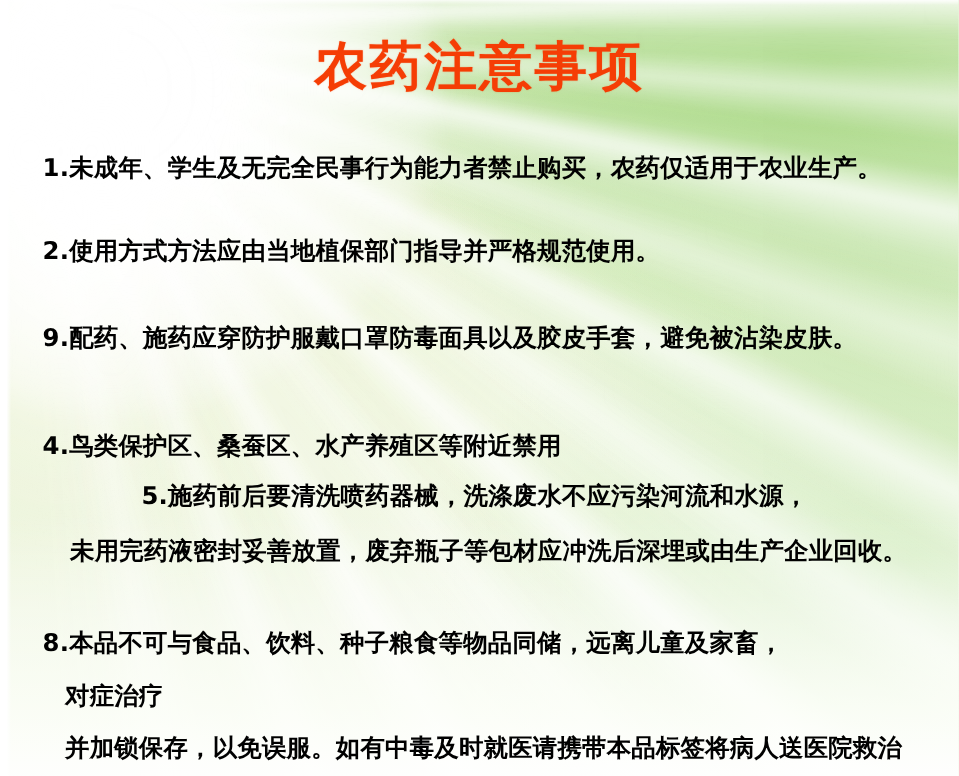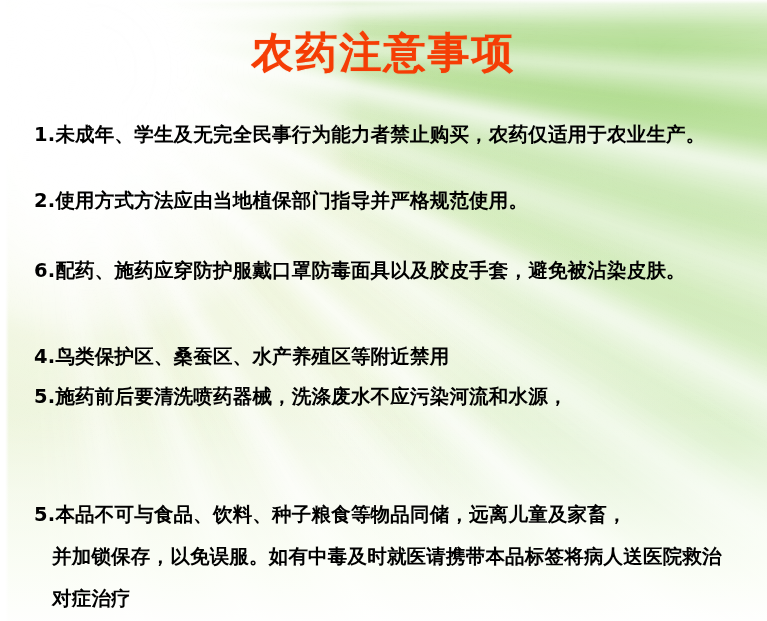--- a/index.html
+++ b/index.html
@@ -261,32 +261,33 @@
 
       <div class="item item-1">
         <span class="line">1.未成年、学生及无完全民事行为能力者禁止购买，农药仅适用于农业生产。</span>
       </div>
 
       <div class="item item-2">
         <span class="line">2.使用方式方法应由当地植保部门指导并严格规范使用。</span>
       </div>
 
       <div class="item item-3">
-        <span class="line">6.配药、施药应穿防护服戴口罩防毒面具以及胶皮手套，避免被沾染皮肤。</span>
+        <span class="line">9.配药、施药应穿防护服戴口罩防毒面具以及胶皮手套，避免被沾染皮肤。</span>
       </div>
 
       <div class="item item-4">
         <span class="line">4.鸟类保护区、桑蚕区、水产养殖区等附近禁用</span>
       </div>
 
       <div class="item item-5">
         <span class="line">5.施药前后要清洗喷药器械，洗涤废水不应污染河流和水源，</span>
+        <span class="line cont-1">未用完药液密封妥善放置，废弃瓶子等包材应冲洗后深埋或由生产企业回收。</span>
       </div>
 
       <div class="item item-6">
-        <span class="line">5.本品不可与食品、饮料、种子粮食等物品同储，远离儿童及家畜，</span>
+        <span class="line">8.本品不可与食品、饮料、种子粮食等物品同储，远离儿童及家畜，</span>
+        <span class="line cont-3">对症治疗</span>
         <span class="line cont-2">并加锁保存，以免误服。如有中毒及时就医请携带本品标签将病人送医院救治</span>
-        <span class="line cont-3">对症治疗</span>
       </div>
 
     </div>
   </div>
 </div>
 
 </body></html>

